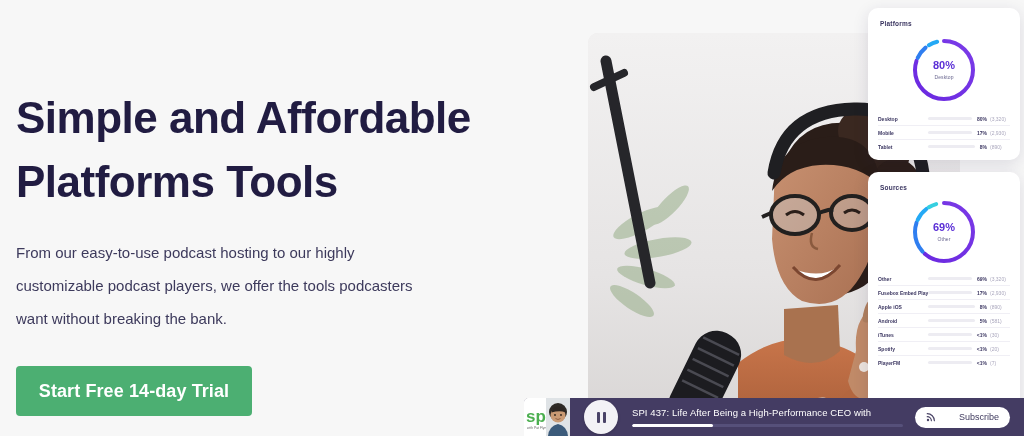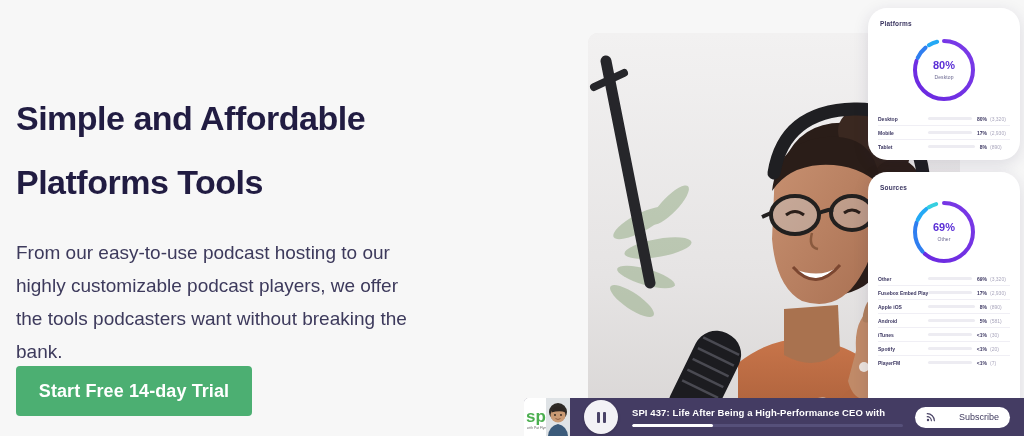--- a/index.html
+++ b/index.html
@@ -23,35 +23,35 @@
 
   
   .copy {
     position: absolute;
     left: 16px;
     top: 86px;
     width: 540px;
   }
   .headline {
     margin: 0;
-    font-size: 34px;
+    font-size: 44px;
     line-height: 64px;
     font-weight: 700;
     letter-spacing: -0.5px;
     color: #211c42;
   }
   .headline .l2 { display: block; }
 
   .subcopy {
     margin: 0;
     position: absolute;
     left: 16px;
     top: 236px;
     width: 400px;
-    font-size: 19px;
+    font-size: 15px;
     line-height: 33px;
     color: #3d3a5c;
   }
 
   .cta {
     position: absolute;
     left: 16px;
     top: 366px;
     width: 236px;
     height: 50px;
@@ -79,21 +79,21 @@
     border-radius: 10px;
     overflow: hidden;
     background: #eceaea;
   }
   .photo svg { display: block; width: 100%; height: 100%; }
 
   
   .card {
     position: absolute;
     background: #ffffff;
-    border-radius: 19px;
+    border-radius: 10px;
     box-shadow: 0 4px 16px rgba(40, 30, 80, 0.13);
   }
   .card-platforms {
     left: 868px;
     top: 8px;
     width: 152px;
     height: 152px;
   }
   .card-sources {
     left: 868px;
@@ -246,21 +246,21 @@
     min-width: 0;
     margin-left: 14px;
     margin-right: 12px;
     display: flex;
     flex-direction: column;
     justify-content: center;
     gap: 6px;
   }
   .player-title {
     font-size: 9.5px;
-    font-weight: 700;
+    font-weight: 400;
     color: #ffffff;
     white-space: nowrap;
     overflow: hidden;
     text-overflow: ellipsis;
     letter-spacing: 0.1px;
   }
   .player-progress {
     height: 3px;
     background: #56507a;
     border-radius: 2px;

